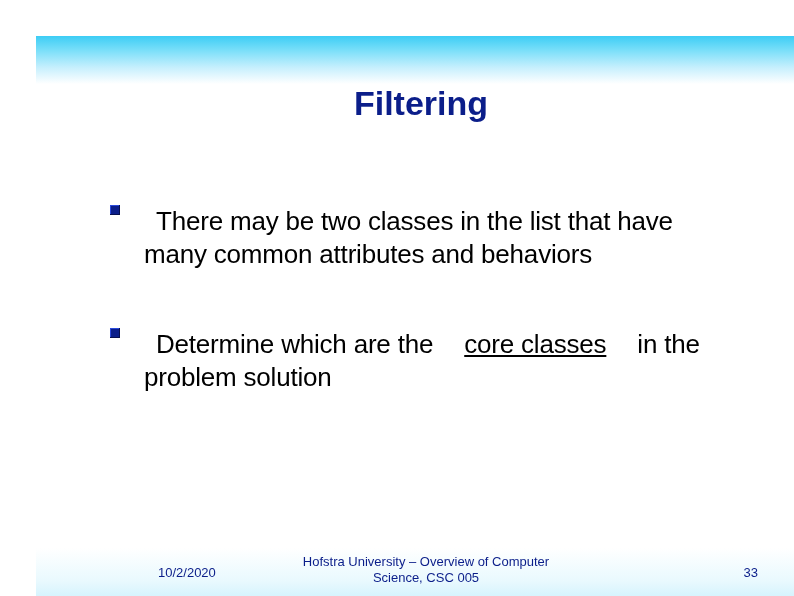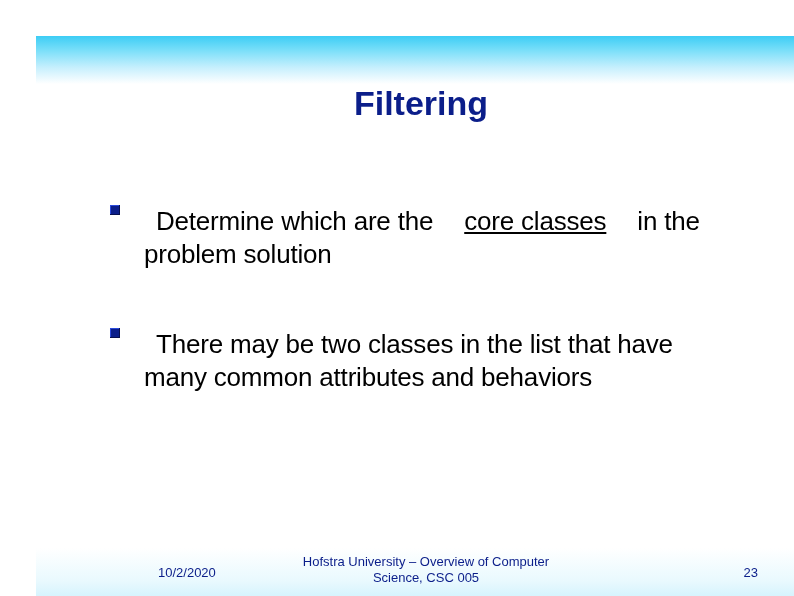--- a/index.html
+++ b/index.html
@@ -104,33 +104,33 @@
 
 <div class="top-gradient"></div>
 
 <h1 class="title">Filtering</h1>
 
 <div class="body-content">
 
   <div class="bullet-item">
     <div class="bullet-marker"></div>
     <div class="bullet-text">
-      <span>Determine which are the </span><span class="underline">core classes</span><span> in the problem solution</span>
+      <span>There may be two classes in the list that have many common attributes and behaviors</span><span class="underline"></span><span></span>
     </div>
   </div>
 
   <div class="bullet-item">
     <div class="bullet-marker"></div>
     <div class="bullet-text">
-      <span>There may be two classes in the list that have many common attributes and behaviors</span><span class="underline"></span><span></span>
+      <span>Determine which are the </span><span class="underline">core classes</span><span> in the problem solution</span>
     </div>
   </div>
 
 
 </div>
 
 <div class="bottom-gradient"></div>
 
 <div class="footer">
   <div class="footer-date">10/2/2020</div>
   <div class="footer-center">Hofstra University – Overview of Computer Science, CSC 005</div>
-  <div class="footer-page">23</div>
+  <div class="footer-page">33</div>
 </div>
 
 </body></html>

